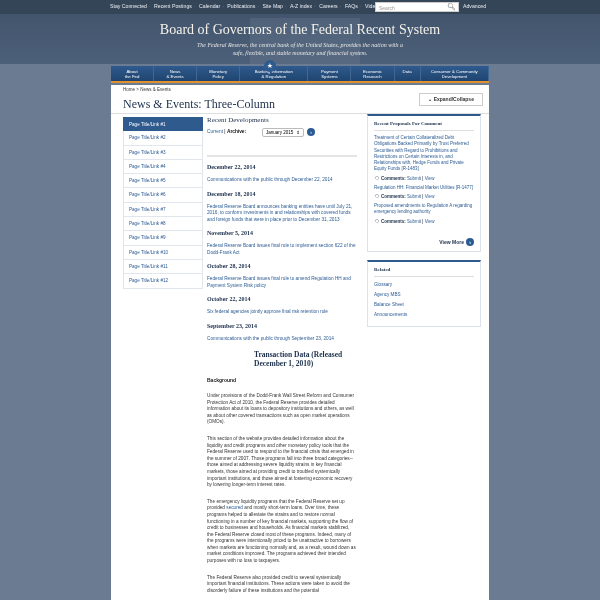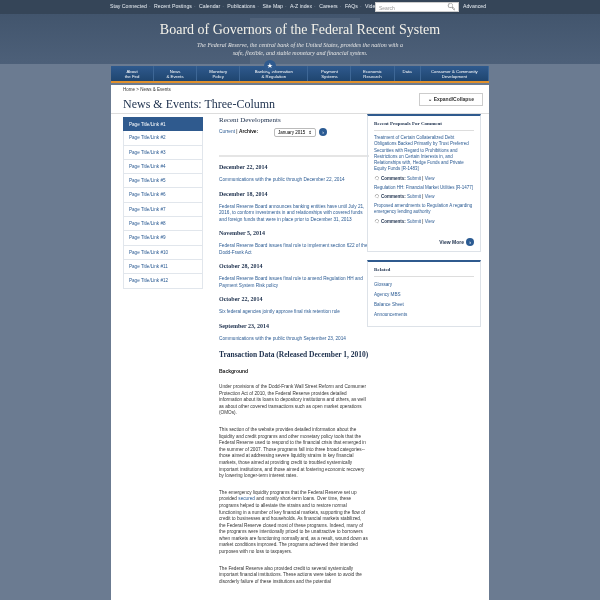--- a/index.html
+++ b/index.html
@@ -22,31 +22,31 @@
 .nav .item:last-child{border-right:none;}
 .nav .star{position:absolute;left:297px;top:-6px;width:12px;height:12px;border-radius:50%;background:#2f5a8e;color:#fff;font-size:7px;text-align:center;line-height:12px;}
 .content{position:absolute;left:111px;top:85px;width:378px;height:515px;background:#fff;}
 .crumb{position:absolute;left:12px;top:2px;font-size:4.5px;color:#333;}
 .pagetitle{position:absolute;left:12px;top:12px;font-family:"Liberation Serif",serif;font-size:12px;color:#1c2f4c;}
 .expand{position:absolute;left:308px;top:8px;width:64px;height:13px;border:1px solid #ccc;font-size:5px;font-weight:bold;color:#333;text-align:center;line-height:11px;}
 .hdrline{position:absolute;left:0;top:28px;width:378px;height:1px;background:#ddd;}
 .leftnav{position:absolute;left:12px;top:32px;width:80px;}
 .leftnav .li{height:14.3px;border:1px solid #e1e6ec;border-top:none;font-size:4.6px;color:#2b5b93;padding-left:5px;line-height:13px;}
 .leftnav .li.active{background:#2f5a8e;color:#fff;border-color:#2f5a8e;}
-.main{position:absolute;left:108px;top:29px;width:150px;}
+.main{position:absolute;left:96px;top:29px;width:150px;}
 .h2{font-family:"Liberation Serif",serif;font-size:7px;color:#1c2f4c;margin-top:2px;}
 .arch{font-size:4.8px;margin-top:5px;position:relative;height:10px;}
 .arch .cur{color:#2b5b93;}
 .arch .lbl{color:#111;font-weight:bold;}
 .arch .sel{position:absolute;left:55px;top:-1px;width:42px;height:9px;border:1px solid #bbb;border-radius:2px;font-size:4.5px;padding-left:3px;line-height:7px;}
 .arch .go{position:absolute;left:100px;top:-1px;width:8px;height:8px;border-radius:50%;background:#2b5b93;color:#fff;font-size:5px;text-align:center;line-height:8px;}
 .sepline{height:2px;background:#e5e5e5;margin-top:16px;}
 .dt{font-family:"Liberation Serif",serif;font-size:6px;color:#1c2f4c;font-weight:bold;margin-top:7px;}
 .lnk{font-size:4.7px;color:#2b5b93;line-height:6.5px;margin-top:7px;}
-.h3{font-family:"Liberation Serif",serif;font-size:7.5px;color:#1c2f4c;font-weight:bold;margin-top:8px;}
+.h3{font-family:"Liberation Serif",serif;font-size:7.5px;color:#1c2f4c;font-weight:bold;margin-top:8px;margin-left:47px;}
 .bg{font-size:5px;font-weight:bold;color:#222;margin-top:9px;}
 .para{font-size:4.7px;color:#333;line-height:6.6px;margin-top:10px;}
 .para .a{color:#2b5b93;}
 .right{position:absolute;left:256px;top:29px;width:114px;}
 .box{border:1px solid #dde2e8;border-top:2px solid #2f5a8e;padding:5px 6px;}
 .box .bt{font-family:"Liberation Serif",serif;font-size:5px;font-weight:bold;color:#1c2f4c;padding-bottom:4px;border-bottom:1px solid #ddd;}
 .box .pl{font-size:4.5px;color:#2b5b93;line-height:6.3px;margin-top:4px;}
 .box .cm{font-size:4.5px;margin-top:3px;}
 .box .cm b{color:#1c2f4c;}
 .box .cm .l{color:#2b5b93;}

